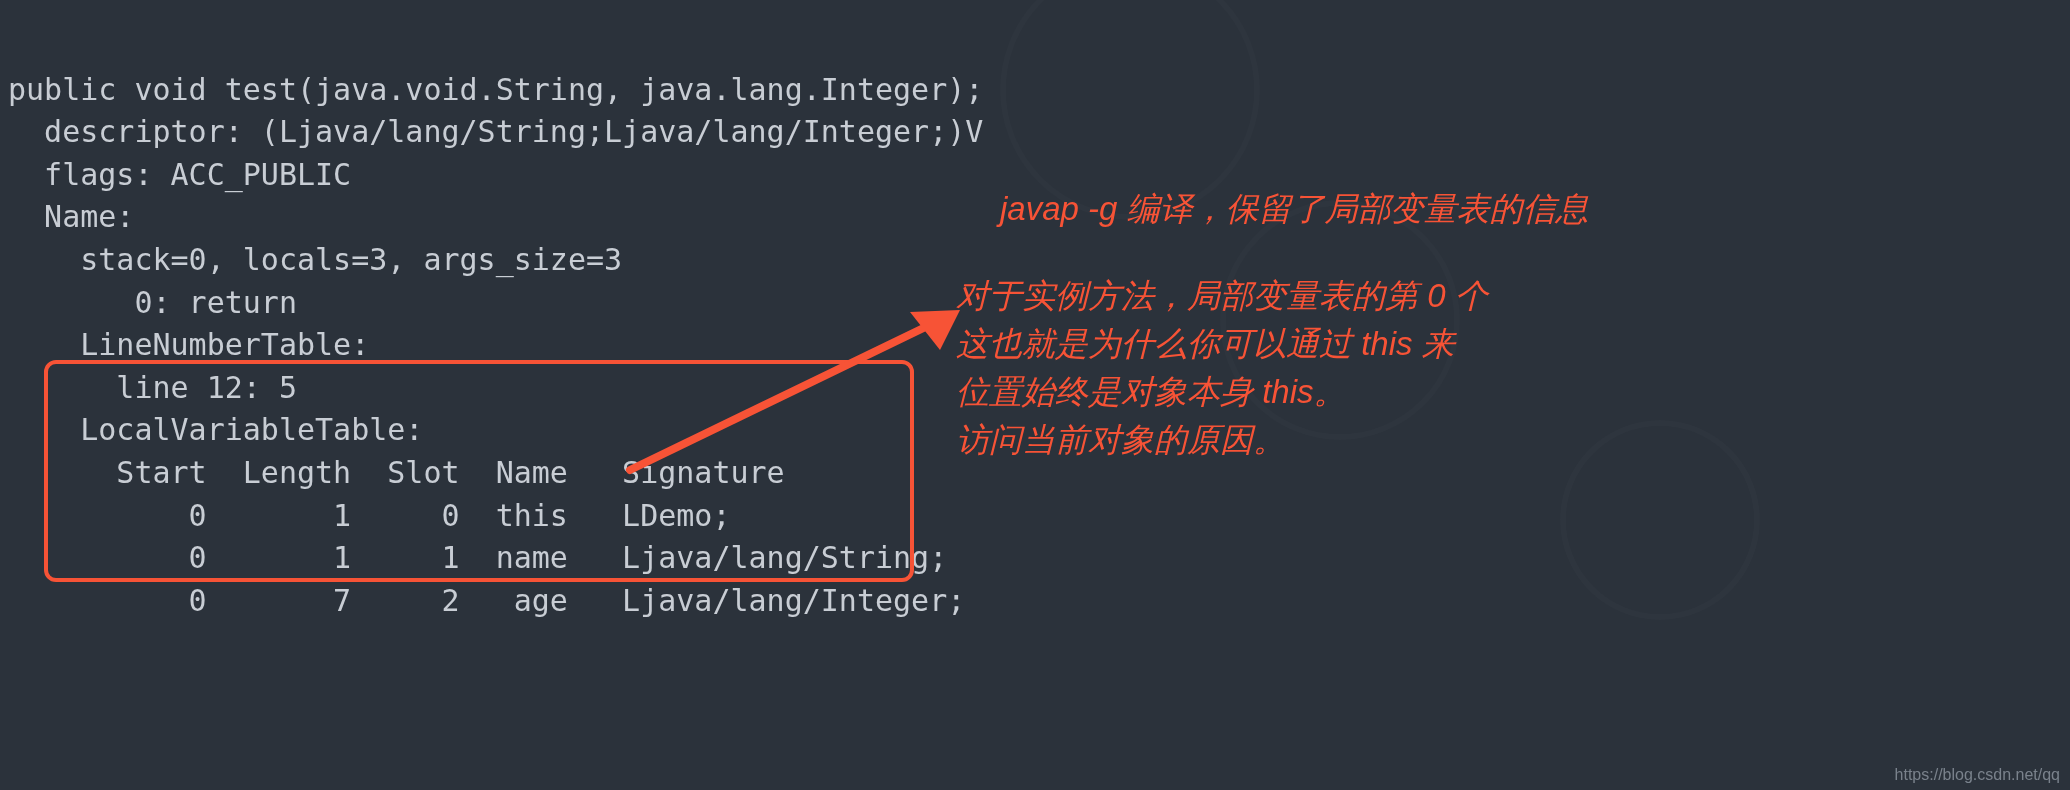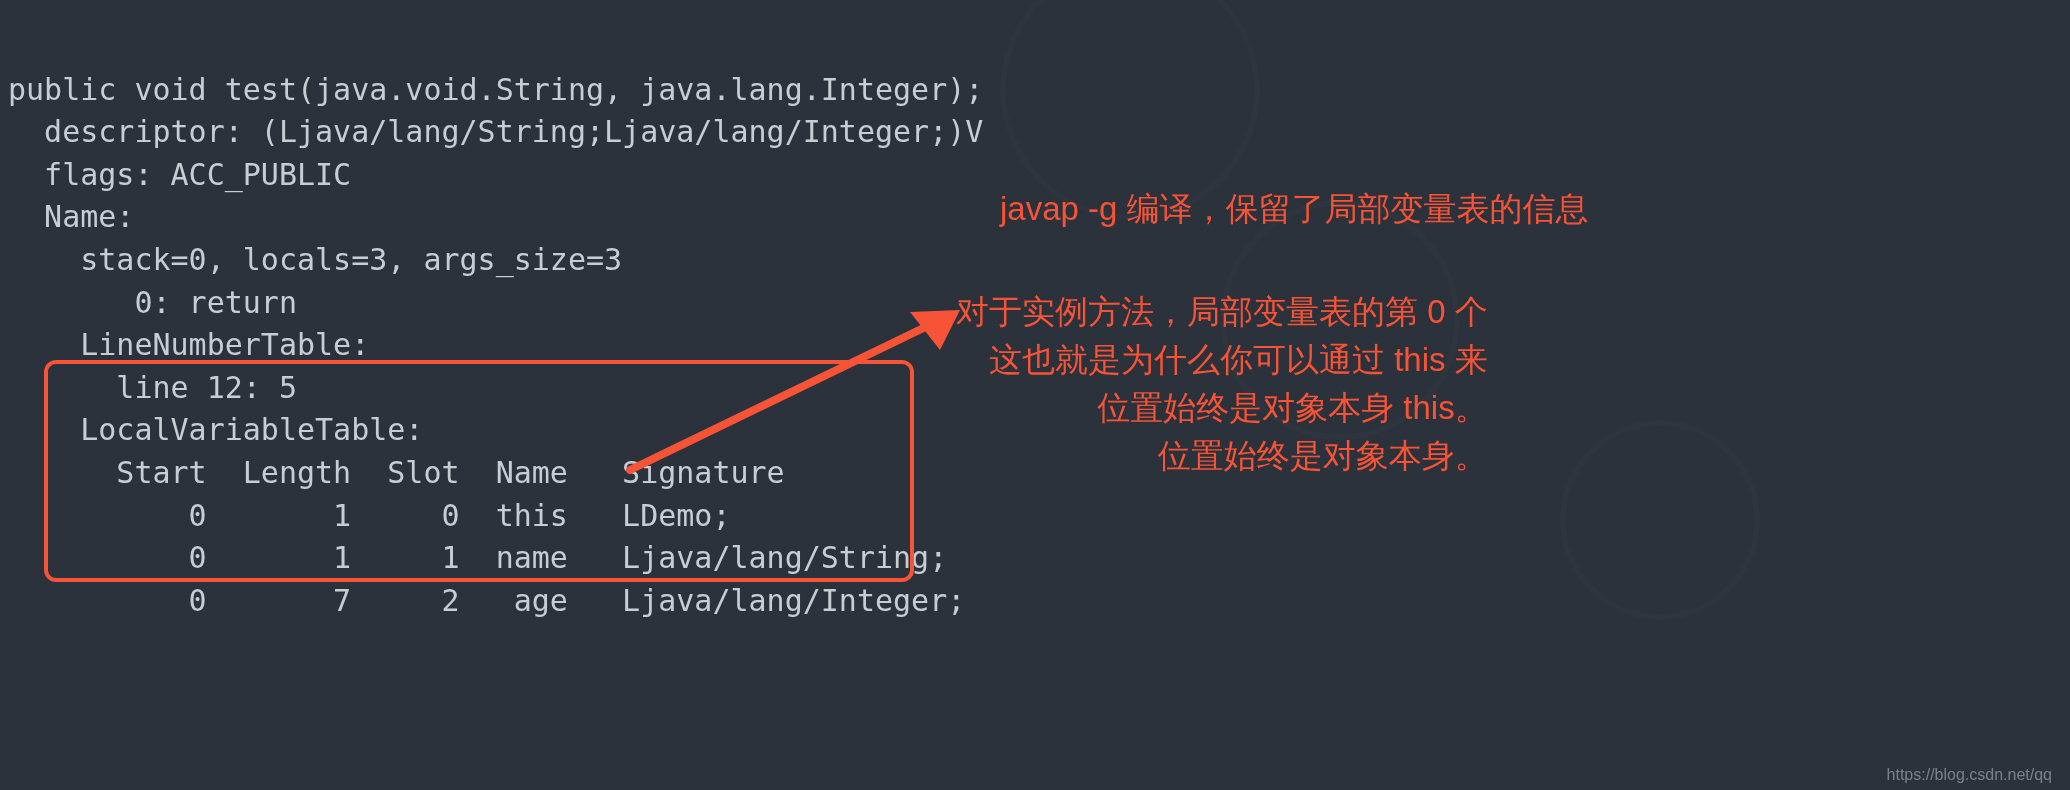--- a/index.html
+++ b/index.html
@@ -37,35 +37,36 @@
     width: 870px;
     height: 222px;
     pointer-events: none;
   }
   .annotation {
     position: absolute;
     color: #f75336;
     font-family: "PingFang SC", "Microsoft YaHei", sans-serif;
     font-size: 33px;
     line-height: 1.45;
+    font-style: italic;
   }
   .anno1 { top: 185px; left: 1000px; }
-  .anno2 { top: 288px; left: 956px; text-align: right; }
+  .anno2 { top: 272px; left: 956px; }
   .arrow {
     position: absolute;
     top: 300px;
     left: 600px;
     width: 380px;
     height: 200px;
     pointer-events: none;
   }
   .arrow svg { width: 100%; height: 100%; overflow: visible; }
   .footer {
     position: absolute;
-    right: 18px;
+    right: 10px;
     bottom: 6px;
     font-size: 16px;
     color: #7a828c;
     font-family: sans-serif;
   }
 </style>
 </head>
 <body>
 
 <div class="watermark-circle wc1"></div>
@@ -96,16 +97,16 @@
     <polygon points="360,10 310,12 340,50" fill="#f75336"></polygon>
   </svg>
 </div>
 
 <div class="annotation anno1">javap -g 编译，保留了局部变量表的信息</div>
 
 <div class="annotation anno2">
   <div>对于实例方法，局部变量表的第 0 个</div>
   <div>这也就是为什么你可以通过 this 来</div>
   <div>位置始终是对象本身 this。</div>
-  <div>位置始终是对象本身。</div>
+  <div>访问当前对象的原因。</div>
 </div>
 
 <div class="footer">https://blog.csdn.net/qq</div>
 
 </body></html>

